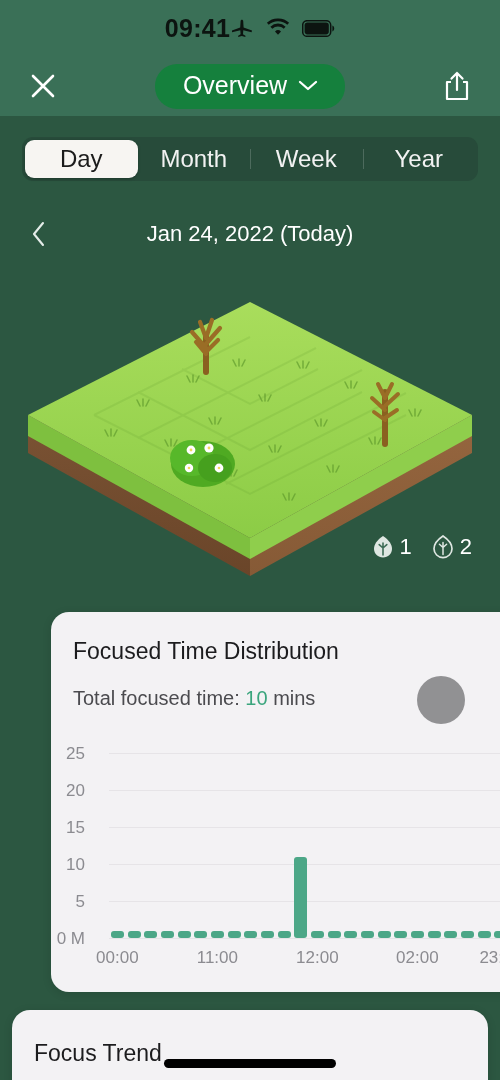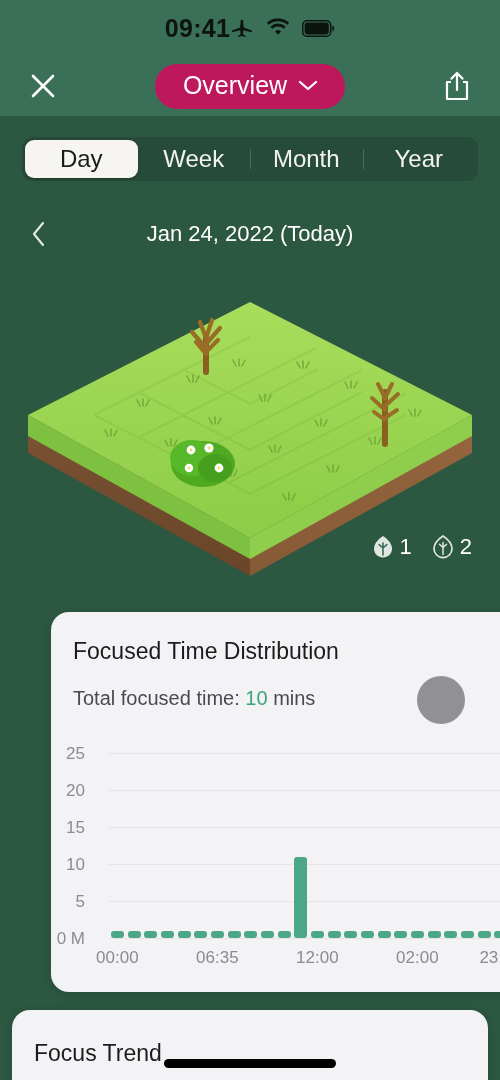--- a/index.html
+++ b/index.html
@@ -24,21 +24,21 @@
   
   .navbar {
     position: absolute; top: 56px; left: 0; width: 500px; height: 60px;
     background: #3a7057;
     display: flex; align-items: center; justify-content: space-between;
     padding: 0 26px;
   }
   .close-btn { width: 34px; height: 34px; display: flex; align-items: center; justify-content: center; cursor: pointer; }
   .title-pill {
     display: flex; align-items: center; gap: 10px;
-    background: #be185d; border-radius: 22px;
+    background: #15803d; border-radius: 22px;
     padding: 7px 26px 9px 28px; cursor: pointer;
   }
   .title-pill .t { font-size: 25px; color: #ffffff; font-weight: 500; }
   .share-btn { width: 34px; height: 36px; display: flex; align-items: center; justify-content: center; cursor: pointer; }
 
   
   .body-area { position: absolute; top: 116px; left: 0; width: 500px; height: 964px; background: #2c5741; }
 
   
   .seg {
@@ -155,22 +155,22 @@
         <path d="M8 12H4v17h20V12h-4" stroke="#ffffff" stroke-width="2.2" fill="none" stroke-linejoin="round"></path>
         <path d="M14 20V3M14 3 8.5 8.6M14 3l5.5 5.6" stroke="#ffffff" stroke-width="2.2" fill="none" stroke-linecap="round" stroke-linejoin="round"></path>
       </svg>
     </div>
   </div>
 
   <div class="body-area">
 
     <div class="seg">
       <div class="seg-item active">Day</div>
+      <div class="seg-item">Month</div>
       <div class="seg-item">Week</div>
-      <div class="seg-item">Month</div>
       <div class="seg-item">Year</div>
     </div>
 
     <div class="date-row">
       <div class="date-prev">
         <svg width="20" height="28" viewBox="0 0 20 28">
           <path d="M14 3 5 14l9 11" stroke="#e4ece8" stroke-width="2.1" fill="none" stroke-linecap="round" stroke-linejoin="round"></path>
         </svg>
       </div>
       <div class="date-label">Jan 24, 2022 (Today)</div>
@@ -322,21 +322,21 @@
             <div class="bar dash" style="left: 285.167px;"></div>
             <div class="bar dash" style="left: 301.833px;"></div>
             <div class="bar dash" style="left: 318.5px;"></div>
             <div class="bar dash" style="left: 335.167px;"></div>
             <div class="bar dash" style="left: 351.833px;"></div>
             <div class="bar dash" style="left: 368.5px;"></div>
             <div class="bar dash" style="left: 385.167px;"></div>
           </div>
         <div id="xaxis-area">
             <div class="xtick" style="left: 66.3333px;">00:00</div>
-            <div class="xtick" style="left: 166.333px;">06:35</div>
+            <div class="xtick" style="left: 166.333px;">11:00</div>
             <div class="xtick" style="left: 266.333px;">12:00</div>
             <div class="xtick" style="left: 366.333px;">02:00</div>
             <div class="xtick" style="left: 449.667px;">23:00</div>
           </div>
       </div>
     </div>
 
     <div class="card" id="card-trend">
       <div class="card-trend-title">Focus Trend</div>
     </div>

